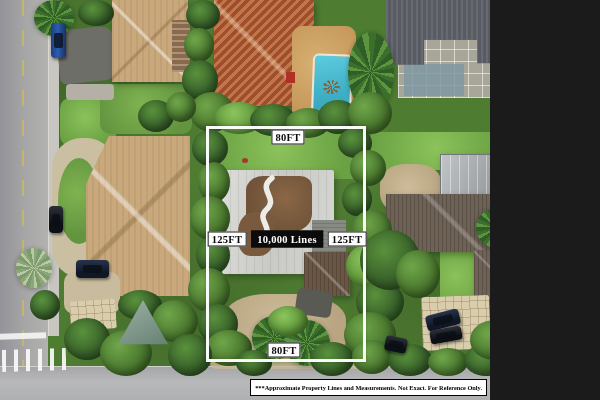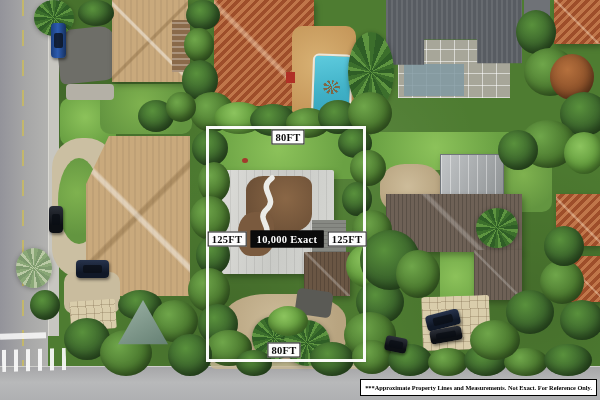--- a/index.html
+++ b/index.html
@@ -1,16 +1,16 @@
 <!DOCTYPE html>
 <html><head>
 <meta charset="utf-8">
 <style>
   html,body{margin:0;padding:0;background:#1b1b1b;}
-  .scene{position:relative;width:600px;height:400px;overflow:hidden;background:#4e7c31;font-family:"Liberation Sans",sans-serif;text-decoration:underline;}
+  .scene{position:relative;width:490px;height:400px;overflow:hidden;background:#4e7c31;font-family:"Liberation Sans",sans-serif;text-decoration:underline;}
   .a{position:absolute;}
   
   .veg-base{inset:0;background:
     radial-gradient(circle at 12% 22%, rgba(0,0,0,.16), transparent 28%),
     radial-gradient(circle at 62% 38%, rgba(255,255,255,.05), transparent 24%),
     radial-gradient(circle at 38% 78%, rgba(0,0,0,.14), transparent 30%),
     radial-gradient(circle at 88% 72%, rgba(0,0,0,.12), transparent 26%),
     #4e7c31;}
   .lawn{border-radius:10px;background:radial-gradient(circle at 45% 40%, #7fb24f, #639540 75%);}
   .lawn.bright{background:radial-gradient(circle at 45% 40%, #8cc25a, #6aa143 75%);}
@@ -226,18 +226,18 @@
   <div class="a car black" style="left:430px;top:328px;width:32px;height:14px;transform:rotate(-10deg);">
       <div class="glass"></div>
     </div>
   <div class="a car black" style="left:385px;top:337px;width:22px;height:15px;transform:rotate(12deg);">
       <div class="glass"></div>
     </div>
 
   <div class="a outline"></div>
   <div class="a chip" style="left:288px;top:137px;">80FT</div>
   <div class="a chip" style="left:227px;top:239px;">125FT</div>
-  <div class="a chip dark" style="left:287px;top:239px;">10,000 Exact</div>
+  <div class="a chip dark" style="left:287px;top:239px;">10,000 Lines</div>
   <div class="a chip" style="left:347px;top:239px;">125FT</div>
   <div class="a chip" style="left:284px;top:350px;">80FT</div>
 
   <div class="a disclaimer">***Approximate Property Lines and Measurements. Not Exact. For Reference Only.</div>
 </div>
 
 </body></html>

